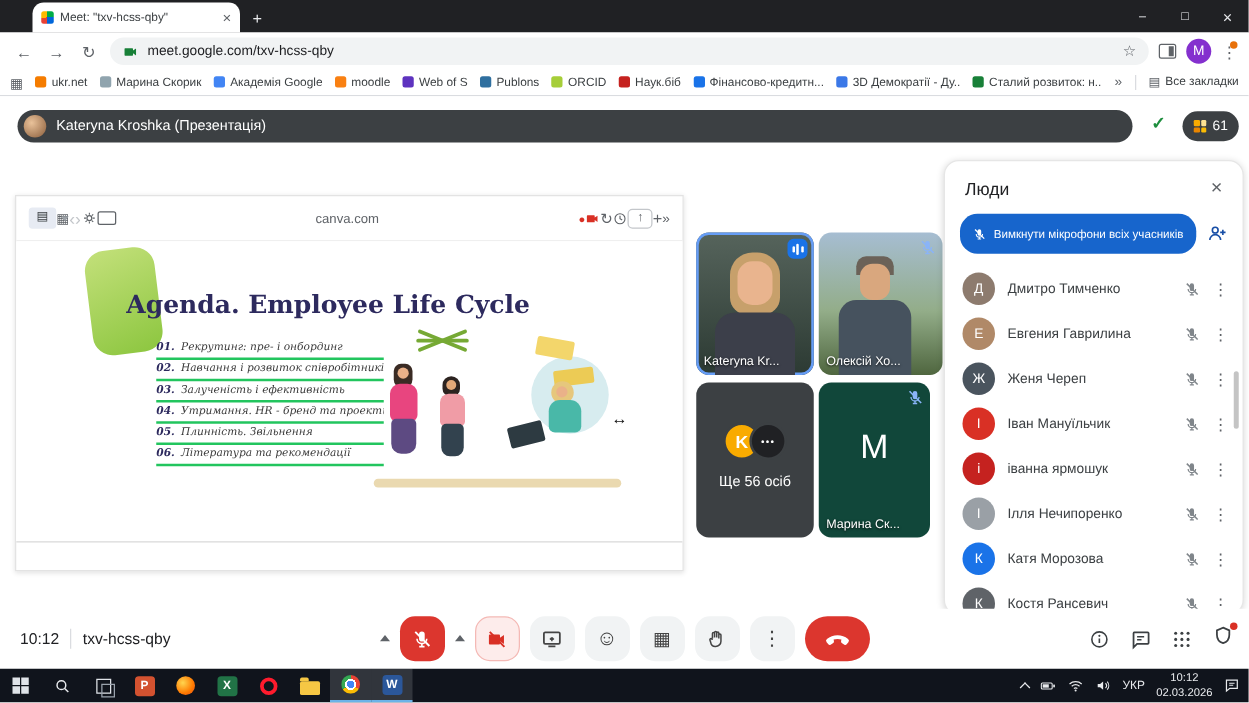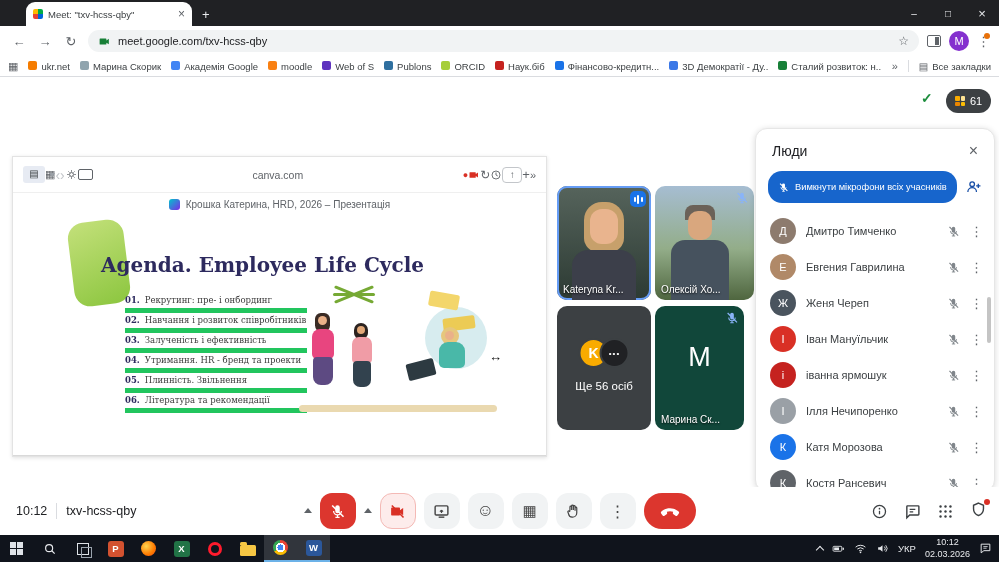--- a/index.html
+++ b/index.html
@@ -87,21 +87,21 @@
   .cv-plus::before{content:"+"}
   .cv-chev{font-size:11px}
   .cv-chev::before{content:"»"}
   .cv-title{height:22px;display:flex;align-items:center;justify-content:center;gap:6px;font-size:10px;color:#5f6368}
   .cv-logo{width:11px;height:11px;border-radius:3px;background:linear-gradient(135deg,#00c4cc,#7d2ae8);flex:none}
 
   .slide{position:relative;height:241px;background:#fff;border-bottom:1px solid #d9d9d9;overflow:hidden}
   .blob{position:absolute;left:58px;top:6px;width:56px;height:84px;background:linear-gradient(160deg,#c3e07a,#8cc63f);border-radius:16px;transform:rotate(-7deg)}
   .slide-title{position:absolute;left:88px;top:38px;font-family:"DejaVu Serif",serif;font-size:20px;color:#2d2a5e;font-weight:bold;white-space:nowrap}
   .agenda{position:absolute;left:112px;top:78px;width:182px}
-  .ag{display:flex;align-items:baseline;gap:5px;font-family:"DejaVu Serif",serif;font-size:8.5px;color:#3a3a3a;border-bottom:5px solid #22c55e;padding:2px 0 3px;white-space:nowrap;overflow:hidden}
+  .ag{display:flex;align-items:baseline;gap:5px;font-family:"DejaVu Serif",serif;font-style:italic;font-size:8.5px;color:#3a3a3a;border-bottom:2px solid #22c55e;padding:2px 0 3px;white-space:nowrap;overflow:hidden}
   .ag-n{font-weight:bold;color:#2d2a5e}
   .illus i{position:absolute}
   .soft{position:absolute;left:412px;top:92px;width:62px;height:62px;background:#d7ecef;border-radius:50%}
   .scrib{position:absolute;left:318px;top:62px;width:46px;height:36px}
   .scrib i{left:2px;top:16px;width:42px;height:3px;background:#76a934;border-radius:2px}
   .scrib i:nth-child(2){transform:rotate(22deg)}
   .scrib i:nth-child(3){transform:rotate(-22deg)}
   .note{position:absolute;background:#f3d66b;border-radius:2px}
   .n1{left:416px;top:78px;width:30px;height:15px;transform:rotate(10deg)}
   .n2{left:430px;top:102px;width:32px;height:13px;transform:rotate(-7deg);background:#eccb55}
@@ -378,20 +378,24 @@
   <span class="bm-more"></span>
   <span class="bm-div"></span>
   <div class="bm">
       <span class="bm-allico"></span>
       <span>Все закладки</span>
     </div>
 </div>
 
 <div id="meet">
 
+  <div id="presenter-banner">
+    <span class="banner-avatar"></span>
+    <span>Kateryna Kroshka (Презентація)</span>
+  </div>
   <span id="banner-check"></span>
   <div id="count-pill">
     <span class="grid4">
         <i></i>
         <i></i>
         <i></i>
         <i></i>
       </span>
     <span>61</span>
   </div>
@@ -412,24 +416,20 @@
       <svg width="12" height="12" style="color:#d93025">
           <use href="#i-cam"></use>
         </svg>
       <span class="cv-re"></span>
       <svg width="12" height="12">
           <use href="#i-clock"></use>
         </svg>
       <span class="cv-share"></span>
       <span class="cv-plus"></span>
       <span class="cv-chev"></span>
-    </div>
-    <div class="cv-title">
-      <span class="cv-logo"></span>
-      <span>Крошка Катерина, HRD, 2026 – Презентація</span>
     </div>
     <div class="slide">
       <span class="blob"></span>
       <span class="slide-title">Agenda. Employee Life Cycle</span>
       <div class="agenda">
         <div class="ag">
             <span class="ag-n">01.</span>
             <span class="ag-t">Рекрутинг: пре- і онбординг</span>
           </div>
         <div class="ag">

